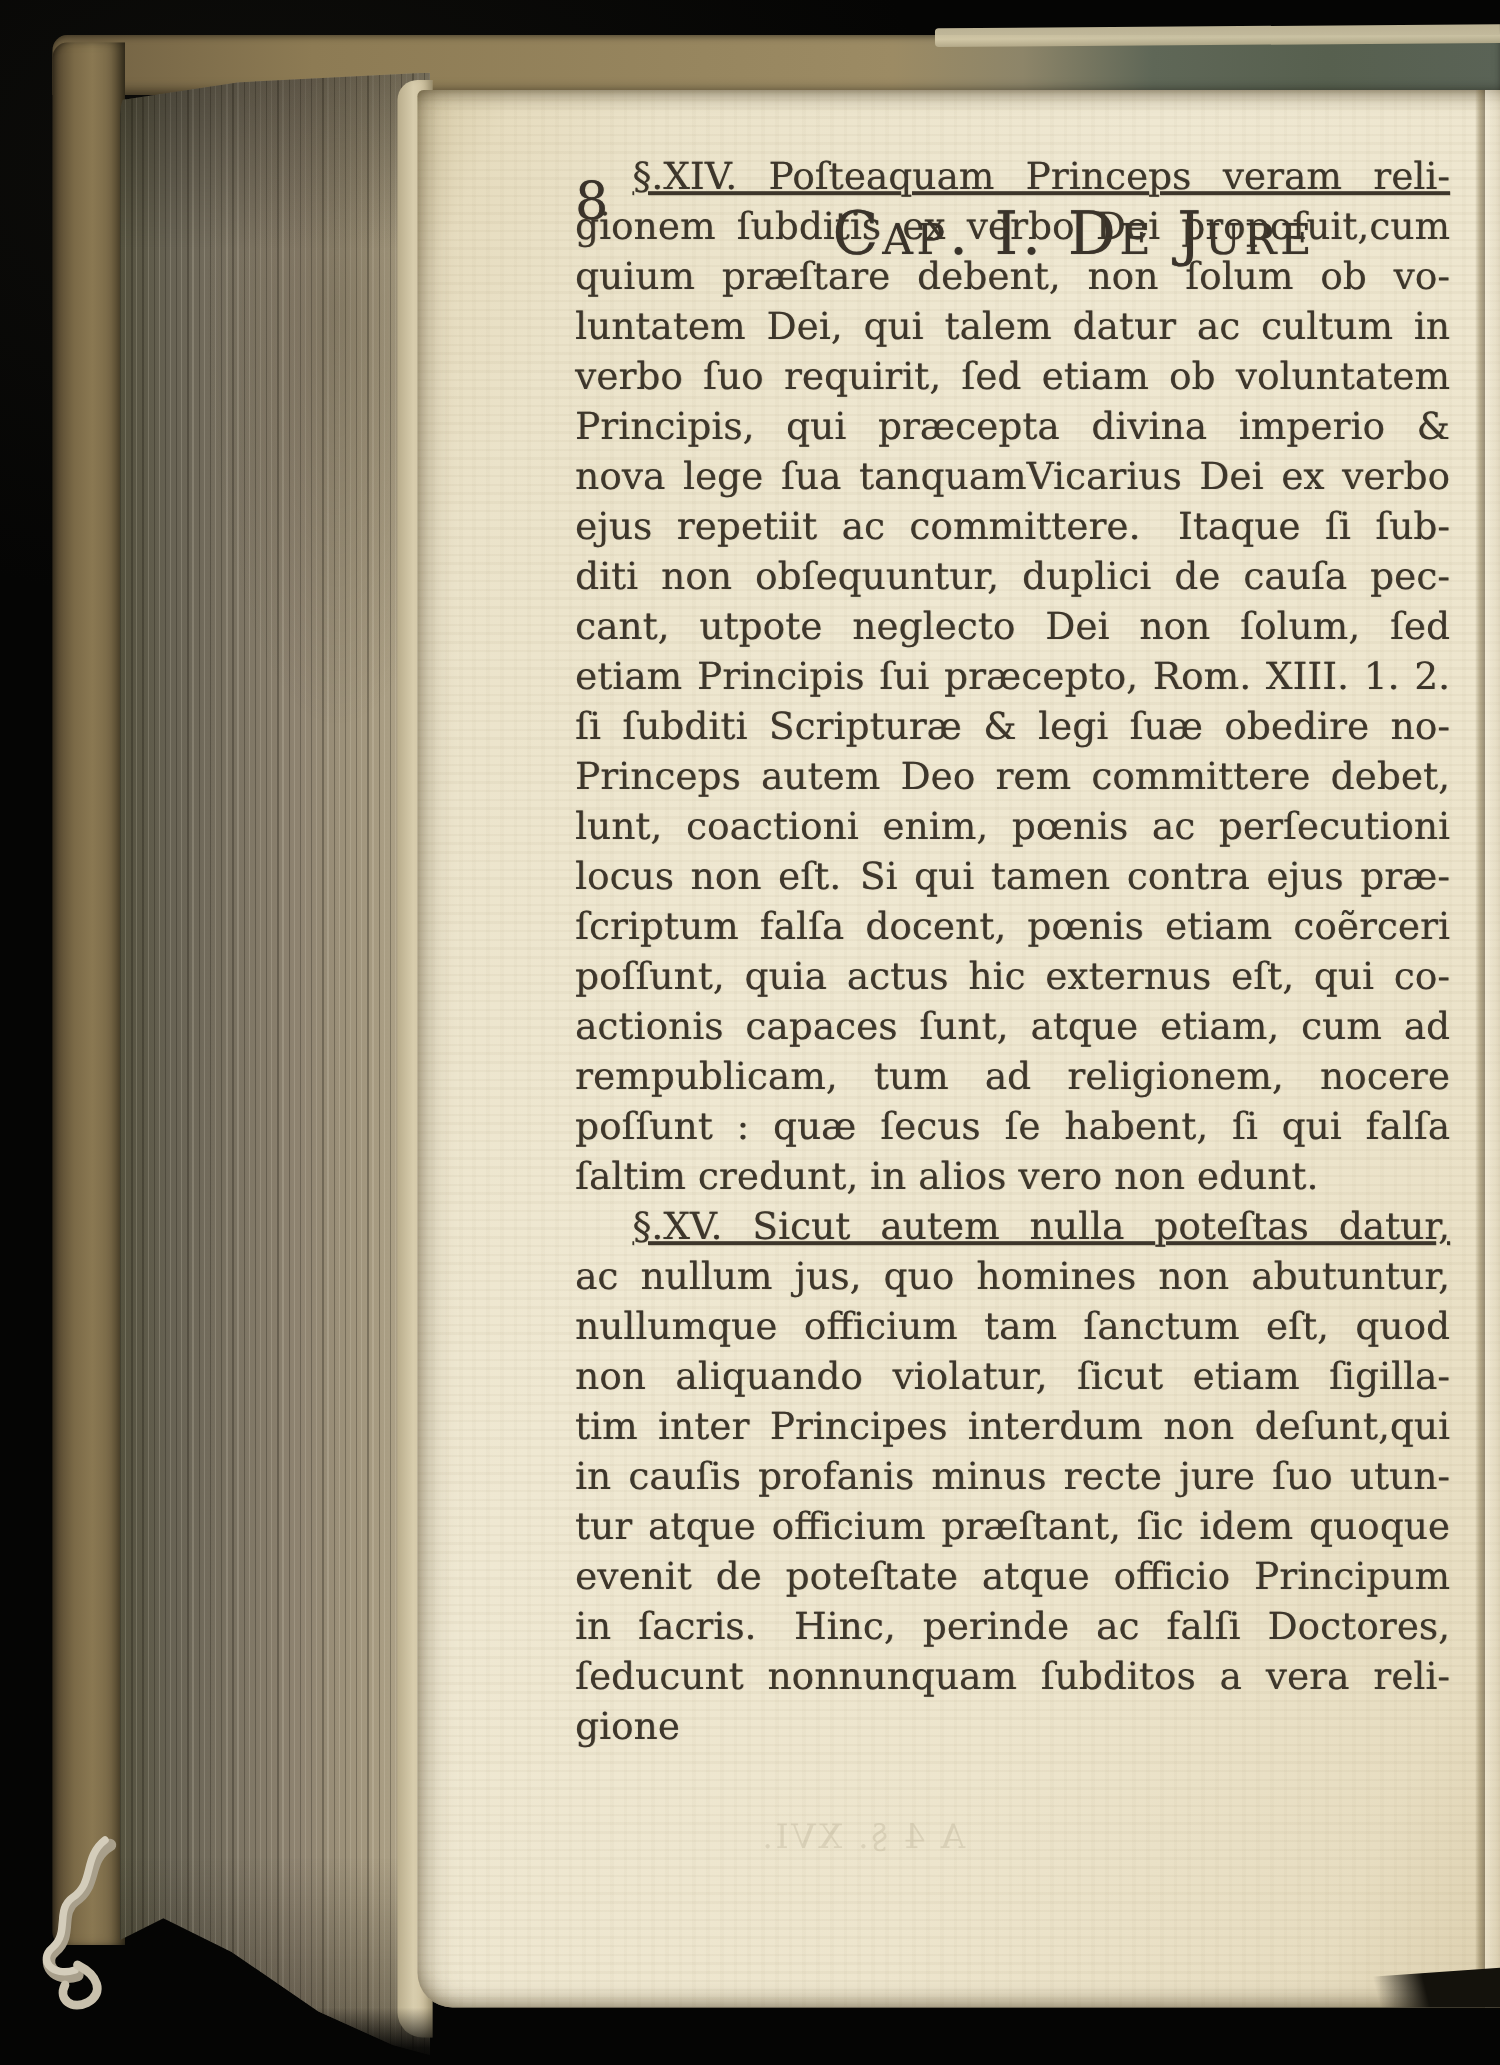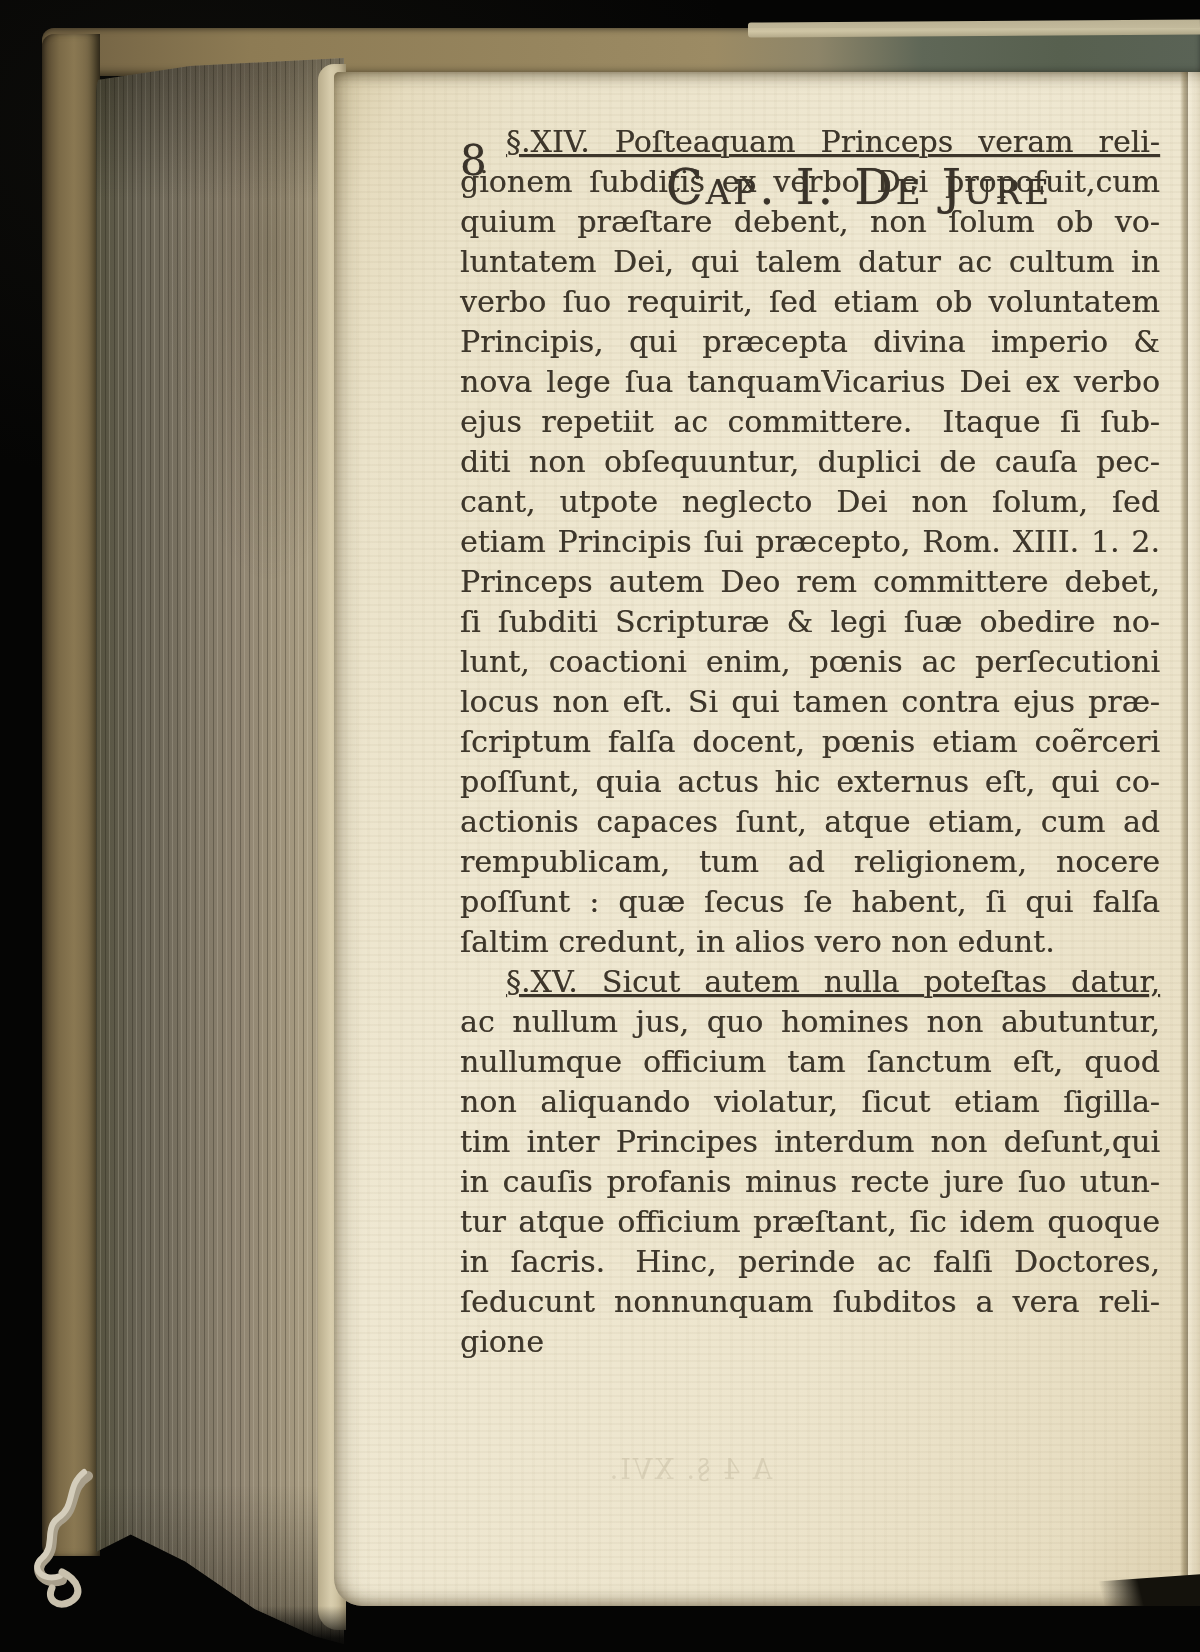--- a/index.html
+++ b/index.html
@@ -157,37 +157,38 @@
       <div class="ln">gionem ſubditis ex verbo Dei propoſuit,cum</div>
       <div class="ln">quium præſtare debent, non ſolum ob vo-</div>
       <div class="ln">luntatem Dei, qui talem datur ac cultum in</div>
       <div class="ln">verbo ſuo requirit, ſed etiam ob voluntatem</div>
       <div class="ln">Principis, qui præcepta divina imperio &amp;</div>
       <div class="ln">nova lege ſua tanquamVicarius Dei ex verbo</div>
       <div class="ln">ejus repetiit ac committere. Itaque ſi ſub-</div>
       <div class="ln">diti non obſequuntur, duplici de cauſa pec-</div>
       <div class="ln">cant, utpote neglecto Dei non ſolum, ſed</div>
       <div class="ln">etiam Principis ſui præcepto, Rom. XIII. 1. 2.</div>
+      <div class="ln">ſi ſubditi Scripturæ &amp; legi ſuæ obedire no-</div>
       <div class="ln">Princeps autem Deo rem committere debet,</div>
-      <div class="ln">ſi ſubditi Scripturæ &amp; legi ſuæ obedire no-</div>
       <div class="ln">lunt, coactioni enim, pœnis ac perſecutioni</div>
       <div class="ln">locus non eſt. Si qui tamen contra ejus præ-</div>
       <div class="ln">ſcriptum falſa docent, pœnis etiam coẽrceri</div>
       <div class="ln">poſſunt, quia actus hic externus eſt, qui co-</div>
       <div class="ln">actionis capaces ſunt, atque etiam, cum ad</div>
       <div class="ln">rempublicam, tum ad religionem, nocere</div>
       <div class="ln">poſſunt : quæ ſecus ſe habent, ſi qui falſa</div>
       <div class="ln end">ſaltim credunt, in alios vero non edunt.</div>
       <div class="ln ind">§.XV. Sicut autem nulla poteſtas datur,</div>
       <div class="ln">ac nullum jus, quo homines non abutuntur,</div>
       <div class="ln">nullumque officium tam ſanctum eſt, quod</div>
       <div class="ln">non aliquando violatur, ſicut etiam ſigilla-</div>
       <div class="ln">tim inter Principes interdum non deſunt,qui</div>
       <div class="ln">in cauſis profanis minus recte jure ſuo utun-</div>
       <div class="ln">tur atque officium præſtant, ſic idem quoque</div>
+      <div class="ln">evenit de poteſtate atque officio Principum</div>
       <div class="ln">in ſacris. Hinc, perinde ac falſi Doctores,</div>
       <div class="ln">ſeducunt nonnunquam ſubditos a vera reli-</div>
       <div class="catch">gione</div>
       <div class="showthrough">A 4        §. XVI.</div>
     </div>
 
     <div class="corner-fold"></div>
   </div>
 
   <div class="threads">

